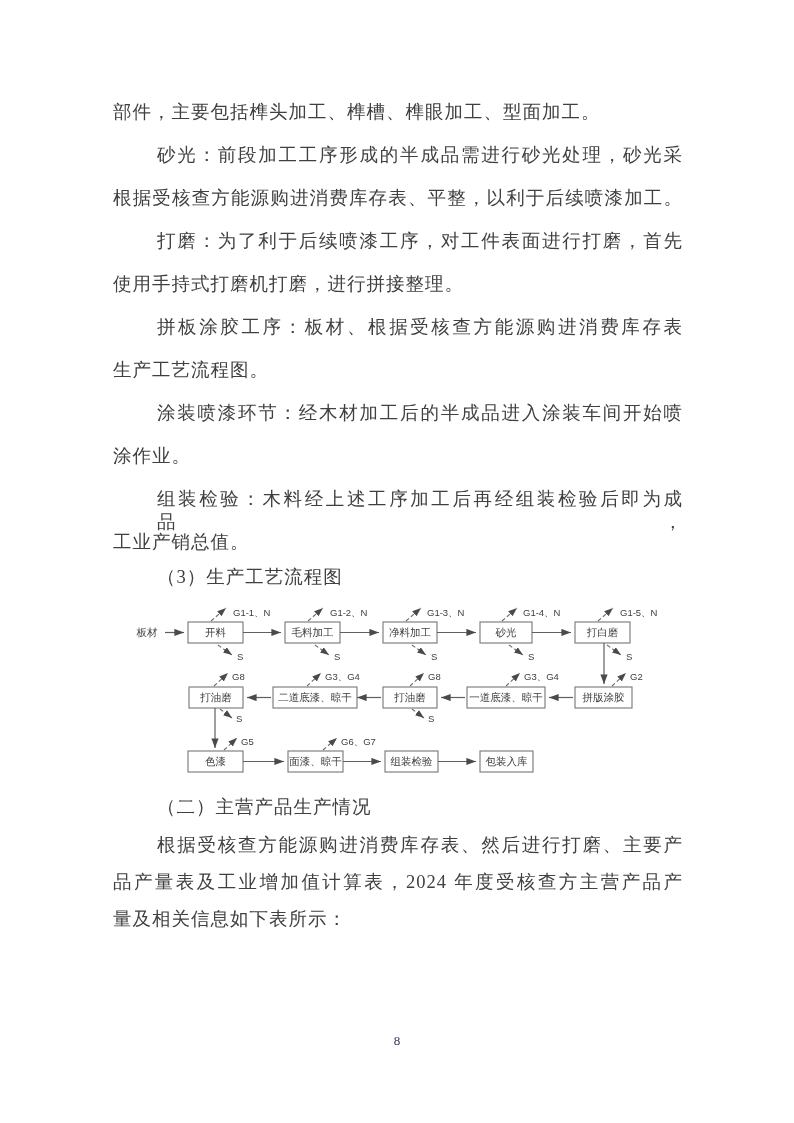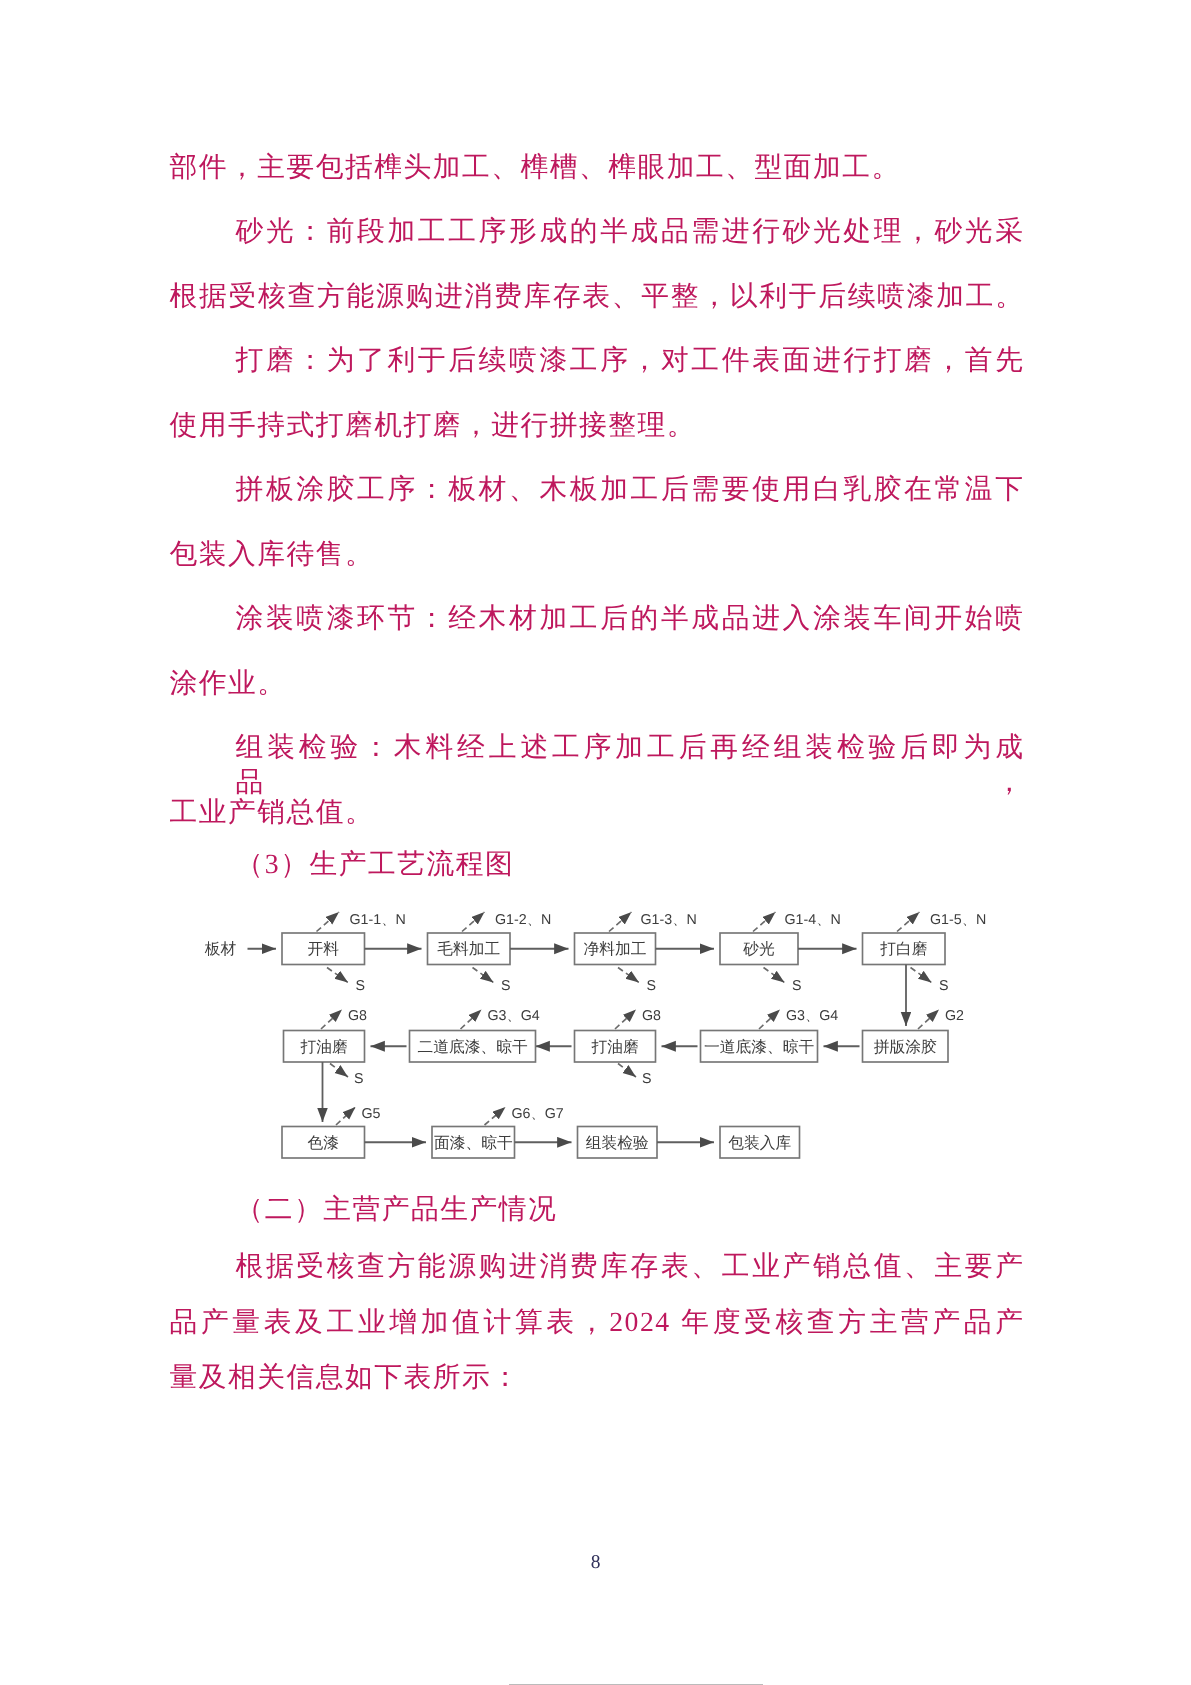--- a/index.html
+++ b/index.html
@@ -9,21 +9,21 @@
     margin:0 auto;
     background:#ffffff;
     font-family:"Liberation Serif","DejaVu Serif",serif;
     color:#1c1c1c;
     overflow:hidden;
   }
   .textblock{position:absolute;left:113px;top:0;width:570px;}
   .line{
     position:absolute;left:0;width:570px;height:23px;line-height:23px;
     font-size:18.5px;letter-spacing:1px;white-space:normal;
-    color:#be185d;
+    color:#404040;
   }
   .line.j{text-align:justify;text-align-last:justify;}
   .line.ind{padding-left:44px;width:526px;}
   .flowchart{
     position:absolute;left:120px;top:595px;width:560px;height:200px;
   }
   .flowchart svg{display:block;}
   .fc-box{fill:#ffffff;stroke:#767676;stroke-width:1.1;}
   .fc-label{fill:#3d3d3d;font-family:"Liberation Sans","DejaVu Sans",sans-serif;font-size:10.5px;text-anchor:middle;}
   .fc-side{fill:#3d3d3d;font-family:"Liberation Sans","DejaVu Sans",sans-serif;font-size:9.5px;text-anchor:start;}
@@ -39,22 +39,22 @@
 <body>
 
 <div class="page">
 
   <div class="textblock">
     <div class="line" style="top:101px">部件，主要包括榫头加工、榫槽、榫眼加工、型面加工。</div>
     <div class="line j ind" style="top:144px">砂光：前段加工工序形成的半成品需进行砂光处理，砂光采</div>
     <div class="line j" style="top:187px">根据受核查方能源购进消费库存表、平整，以利于后续喷漆加工。</div>
     <div class="line j ind" style="top:230px">打磨：为了利于后续喷漆工序，对工件表面进行打磨，首先</div>
     <div class="line" style="top:273px">使用手持式打磨机打磨，进行拼接整理。</div>
-    <div class="line j ind" style="top:316px">拼板涂胶工序：板材、木板加工后需要使用白乳胶在常温下</div>
-    <div class="line" style="top:359px">包装入库待售。</div>
+    <div class="line j ind" style="top:316px">拼板涂胶工序：板材、根据受核查方能源购进消费库存表</div>
+    <div class="line" style="top:359px">生产工艺流程图。</div>
     <div class="line j ind" style="top:402px">涂装喷漆环节：经木材加工后的半成品进入涂装车间开始喷</div>
     <div class="line" style="top:445px">涂作业。</div>
     <div class="line j ind" style="top:488px">组装检验：木料经上述工序加工后再经组装检验后即为成品，</div>
     <div class="line" style="top:531px">工业产销总值。</div>
     <div class="line ind" style="top:566px">（3）生产工艺流程图</div>
   </div>
 
   <div class="flowchart">
     <svg width="560" height="200" viewBox="0 0 560 200">
       <defs>
@@ -159,20 +159,20 @@
       <text class="fc-label" x="291.5" y="170">组装检验</text>
       <line class="fc-line" x1="318" y1="166.5" x2="356" y2="166.5" marker-end="url(#ah)"></line>
 
       <rect class="fc-box" x="360" y="156" width="53" height="21"></rect>
       <text class="fc-label" x="386.5" y="170">包装入库</text>
     </svg>
   </div>
 
   <div class="textblock">
     <div class="line ind" style="top:796px">（二）主营产品生产情况</div>
-    <div class="line j ind" style="top:834px">根据受核查方能源购进消费库存表、工业产销总值、主要产</div>
+    <div class="line j ind" style="top:834px">根据受核查方能源购进消费库存表、然后进行打磨、主要产</div>
     <div class="line j" style="top:871px">品产量表及工业增加值计算表，2024 年度受核查方主营产品产</div>
     <div class="line" style="top:908px">量及相关信息如下表所示：</div>
   </div>
 
   <div class="pagenum">8</div>
 
 </div>
 
 </body></html>

